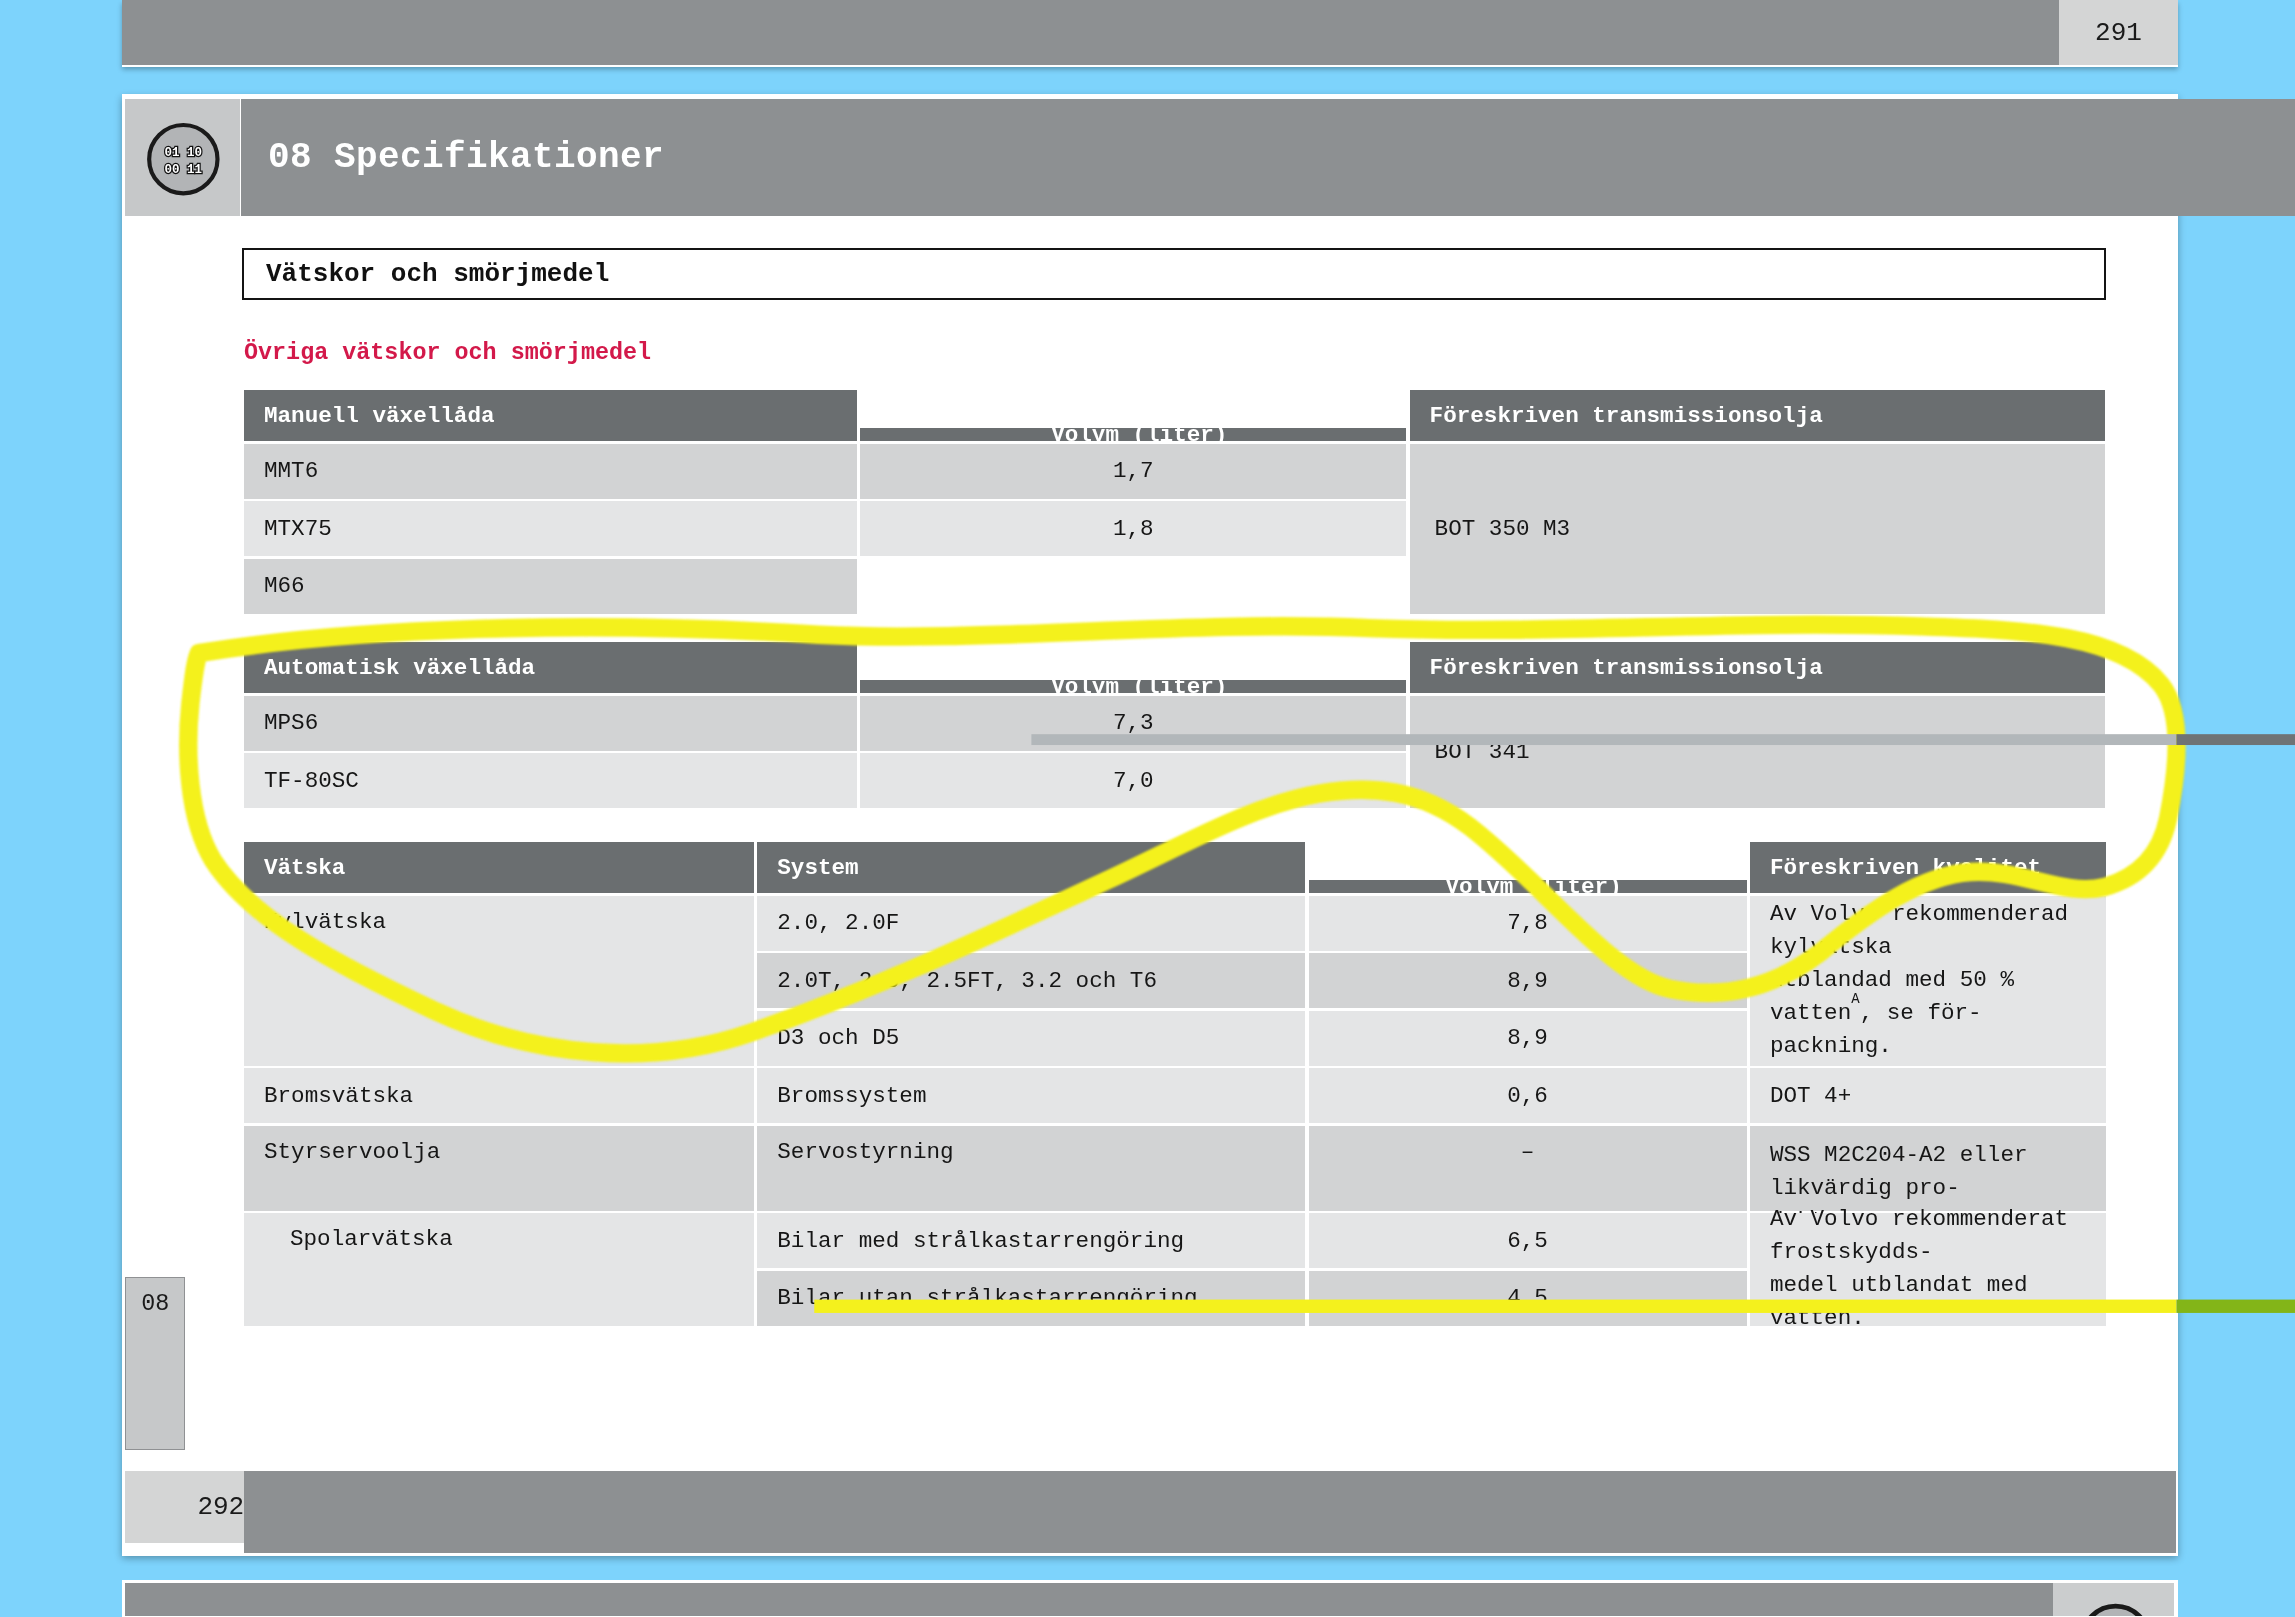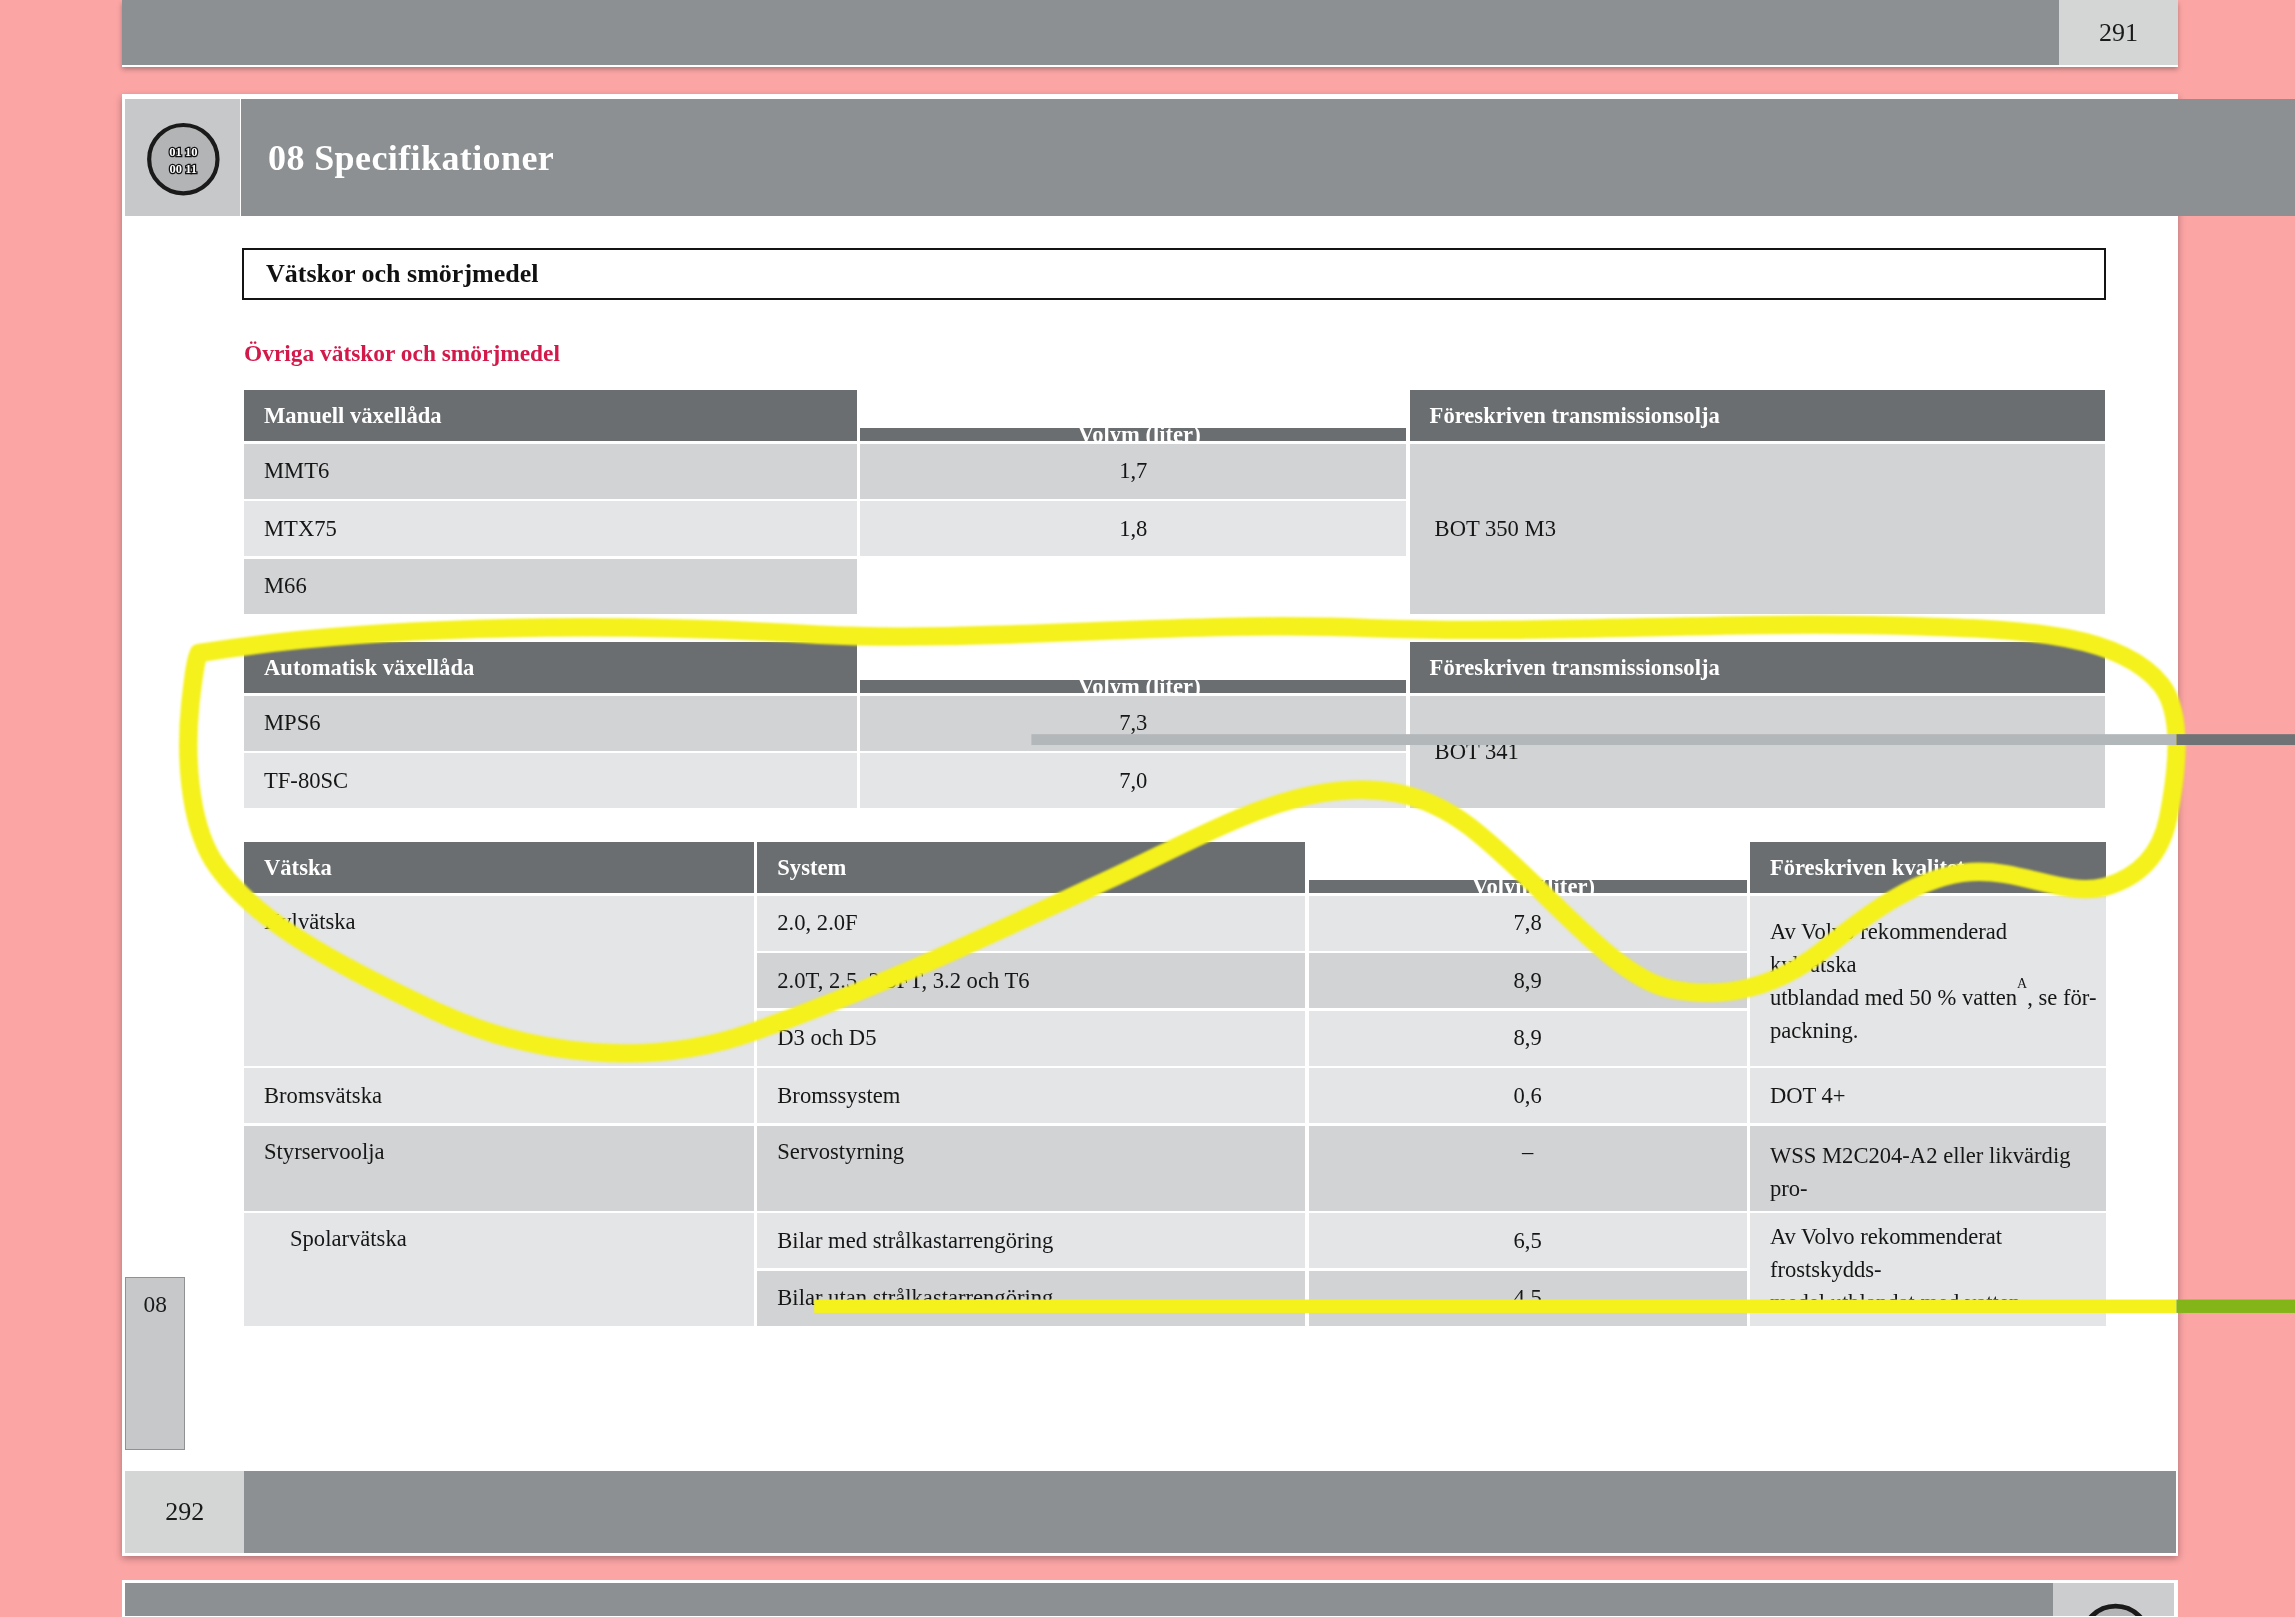--- a/index.html
+++ b/index.html
@@ -1,17 +1,17 @@
 <!DOCTYPE html>
 <html style="font-size:13.4px"><head>
 <meta charset="utf-8">
 <style>
   html,body{margin:0;padding:0;background:#929292;}
-  .stage{position:relative;width:2295px;height:1617px;background:#fca5a5;overflow:hidden;
-         font-family:Liberation Serif, serif;color:#161616;}
+  .stage{position:relative;width:2295px;height:1617px;background:#7dd3fc;overflow:hidden;
+         font-family:Liberation Mono, monospace;color:#161616;}
 
   
   .band-top{position:absolute;left:122px;top:0;width:2056px;height:65px;
             border-bottom:2.5px solid #fff;box-shadow:0 2.5px 5px rgba(0,0,0,.28);}
   .band-top .dark{position:absolute;left:0;top:0;width:1937px;height:65px;background:#8d9092;}
   .band-top .numbox{position:absolute;left:1937px;top:0;width:119px;height:65px;background:#d4d5d5;
                     display:flex;align-items:center;justify-content:center;font-size:26px;color:#1a1a1a;}
 
   
   .page{position:absolute;left:122px;top:94px;width:2056px;height:1462px;background:#fff;
@@ -44,22 +44,22 @@
   .c.top{align-items:flex-start;padding-top:13.4px;}
   .c.col{flex-direction:column;justify-content:center;align-items:flex-start;line-height:33px;padding-right:6.7px;}
   .c.col.top{justify-content:flex-start;}
   sup{font-size:14px;line-height:0;position:relative;top:-7.5px;}
 
   
   .side-tab{position:absolute;left:3.3px;top:1183px;width:60px;height:173px;box-sizing:border-box;
             background:#c6c8c9;border:1.7px solid #8f9193;display:flex;justify-content:center;
             padding-top:13.4px;font-size:23.4px;color:#1a1a1a;}
   .page-footer{position:absolute;left:0;top:1377px;width:2056px;height:82px;}
-  .page-footer .numbox{position:absolute;left:3.3px;top:0;width:119px;height:82px;background:#d4d5d5;
-                       display:flex;align-items:center;justify-content:center;font-size:26px;color:#1a1a1a;}
+  .page-footer .numbox{position:absolute;left:3.3px;top:0;width:119px;height:72px;background:#d4d5d5;
+                       display:flex;align-items:center;justify-content:center;font-size:26px;color:#1a1a1a;padding-left:36px;}
   .page-footer .dark{position:absolute;left:122px;top:0;width:1932px;height:82px;background:#8d9092;}
 
   
   .next-strip{position:absolute;left:122px;top:1580px;width:2056px;height:37px;background:#fff;}
   .next-strip .dark{position:absolute;left:3.3px;top:3.3px;width:1928px;height:33px;background:#8d9092;}
   .next-strip .sq{position:absolute;left:1931px;top:3.3px;width:121px;height:33px;background:#cbcdce;overflow:hidden;}
 
   
   .annotations{position:absolute;left:0;top:0;width:2295px;height:1617px;z-index:50;pointer-events:none;}
   .mult{mix-blend-mode:multiply;}

